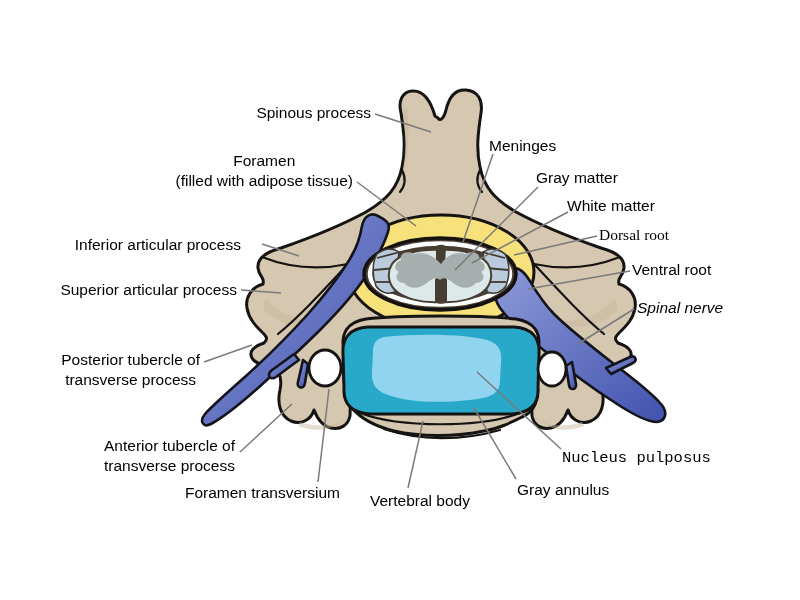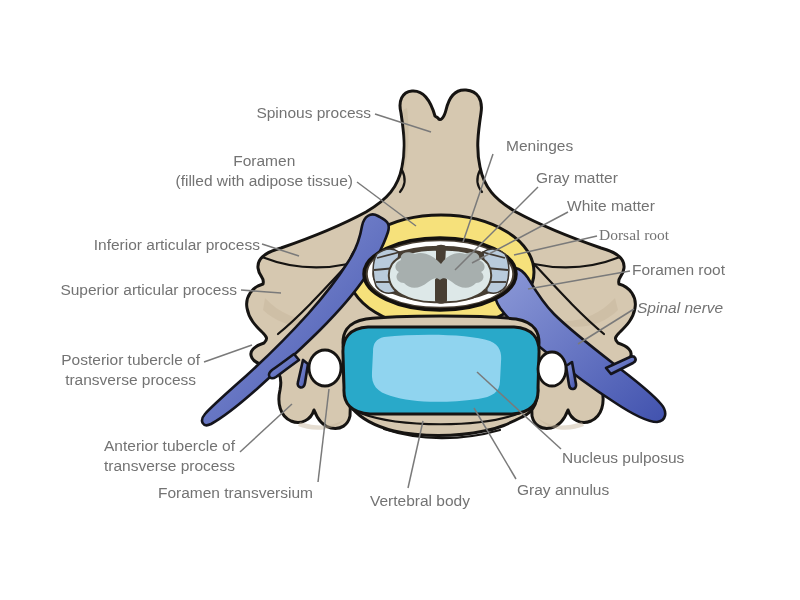--- a/index.html
+++ b/index.html
@@ -2,35 +2,35 @@
 <html><head>
 <meta charset="utf-8">
 <style>
   html,body{margin:0;padding:0;background:#fff;}
   .stage{
     position:relative;width:800px;height:600px;background:#ffffff;
     font-family:"Liberation Sans", sans-serif;overflow:hidden;
   }
   .stage svg{position:absolute;left:0;top:0;}
   .lbl{
-    position:absolute;font-size:15.5px;line-height:1.3;color:#737373;
+    position:absolute;font-size:15.5px;line-height:1.3;color:#000000;
     white-space:nowrap;
   }
   .lbl.ra{text-align:center;}
   #lb-spinous{right:429px;top:103px;}
   #lb-foramen{right:447px;top:151px;}
-  #lb-inferior{right:540px;top:235px;margin-left:16px;}
+  #lb-inferior{right:559px;top:235px;margin-left:16px;}
   #lb-superior{right:563px;top:280px;margin-left:34px;}
   #lb-posterior{right:600px;top:350px;}
   #lb-anterior{right:565px;top:436px;}
-  #lb-ftrans{right:487px;top:483px;}
+  #lb-ftrans{right:460px;top:483px;}
   #lb-vbody{left:362px;top:491px;margin-left:8px;}
   #lb-disc{left:517px;top:480px;}
-  #lb-nucleus{left:562px;top:448px;}
-  #lb-meninges{left:506px;top:136px;}
+  #lb-nucleus{left:562px;top:448px;font-family:Liberation Mono, monospace;}
+  #lb-meninges{left:489px;top:136px;}
   #lb-gray{left:536px;top:168px;}
   #lb-white{left:567px;top:196px;}
   #lb-dorsal{left:599px;top:225px;font-family:Liberation Serif, serif;}
   #lb-ventral{left:632px;top:260px;}
   #lb-spinalnerve{left:637px;top:298px;font-style:italic;}
 </style>
 </head>
 <body>
 
 <div class="stage">
@@ -195,16 +195,16 @@
   <div>transverse process</div>
 </div>
 <div class="lbl" id="lb-ftrans">Foramen transversium</div>
 <div class="lbl" id="lb-vbody">Vertebral body</div>
 <div class="lbl" id="lb-disc">Gray annulus</div>
 <div class="lbl" id="lb-nucleus">Nucleus pulposus</div>
 <div class="lbl" id="lb-meninges">Meninges</div>
 <div class="lbl" id="lb-gray">Gray matter</div>
 <div class="lbl" id="lb-white">White matter</div>
 <div class="lbl" id="lb-dorsal">Dorsal root</div>
-<div class="lbl" id="lb-ventral">Foramen root</div>
+<div class="lbl" id="lb-ventral">Ventral root</div>
 <div class="lbl" id="lb-spinalnerve">Spinal nerve</div>
 
 </div>
 
 </body></html>

